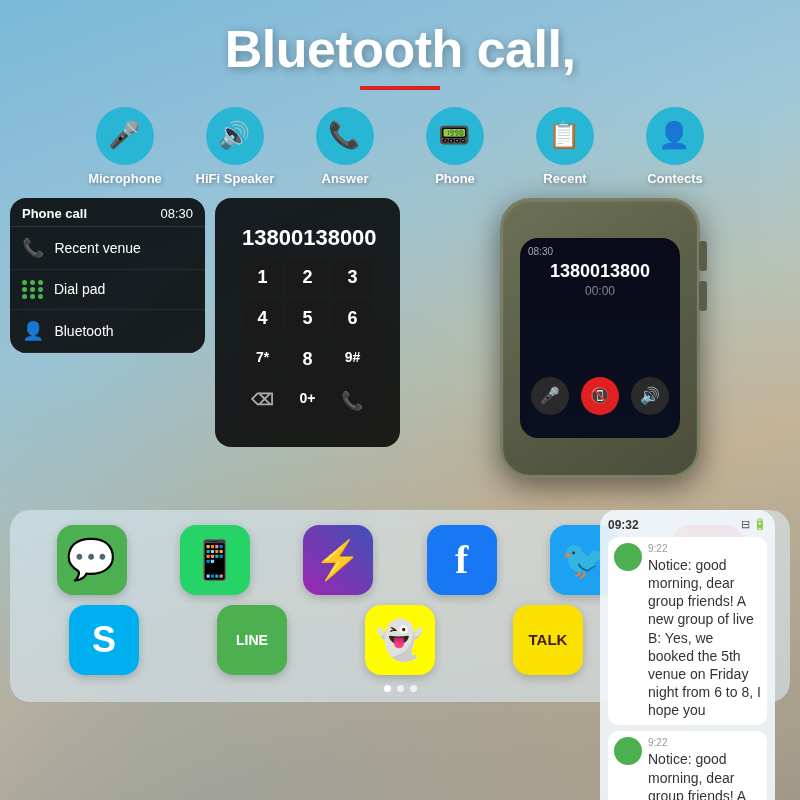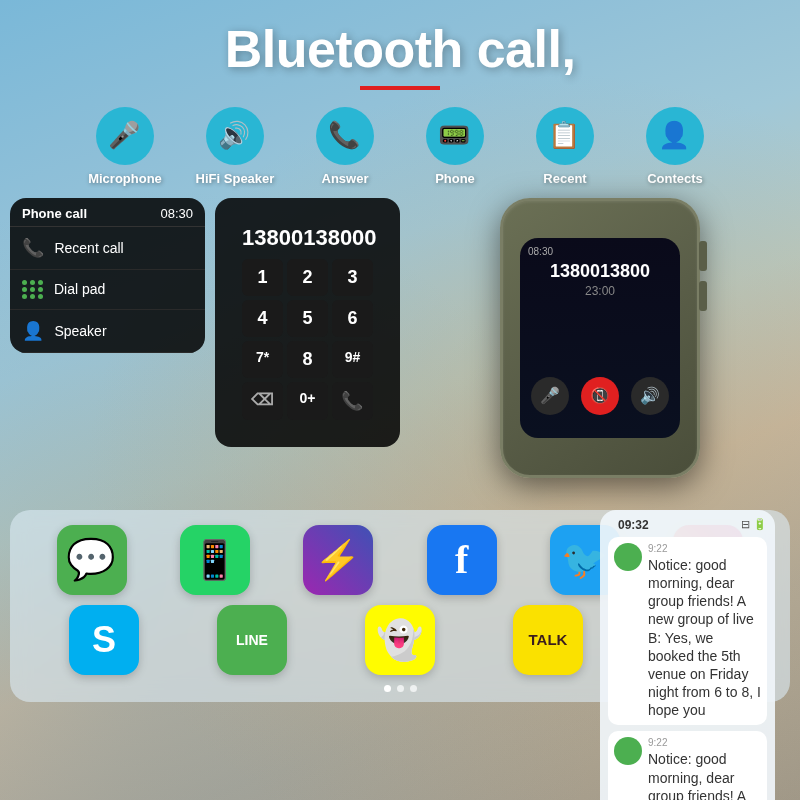--- a/index.html
+++ b/index.html
@@ -329,21 +329,21 @@
       background: rgba(240, 245, 250, 0.92);
       border-radius: 16px;
       padding: 8px;
       font-size: 11px;
     }
     .notif-header {
       display: flex;
       justify-content: space-between;
       margin-bottom: 5px;
     }
-    .notif-time-main { font-size: 12px; font-weight: 600; color: #333; margin-left: 10px; }
+    .notif-time-main { font-size: 12px; font-weight: 600; color: #333; }
     .notif-battery { font-size: 11px; color: #555; }
     .notif-item {
       display: flex;
       gap: 6px;
       margin-bottom: 6px;
       background: white;
       border-radius: 10px;
       padding: 6px;
     }
     .notif-avatar {
@@ -405,39 +405,39 @@
 
   <div class="middle-section">
 
     <div class="phone-ui">
       <div class="phone-header">
         <span class="phone-header-title">Phone call</span>
         <span class="phone-header-time">08:30</span>
       </div>
       <div class="phone-menu-item">
         <span class="phone-menu-icon">📞</span>
-        <span class="phone-menu-text">Recent call</span>
+        <span class="phone-menu-text">Recent venue</span>
       </div>
       <div class="phone-menu-item">
         <div class="phone-menu-icon dial">
           <span></span>
             <span></span>
             <span></span>
           <span></span>
             <span></span>
             <span></span>
           <span></span>
             <span></span>
             <span></span>
         </div>
         <span class="phone-menu-text">Dial pad</span>
       </div>
       <div class="phone-menu-item">
         <span class="phone-menu-icon contacts">👤</span>
-        <span class="phone-menu-text">Speaker</span>
+        <span class="phone-menu-text">Bluetooth</span>
       </div>
     </div>
 
     <div class="dialpad-panel">
       <div class="dialpad-number-display">13800138000</div>
       <div class="dialpad-grid">
         <div class="dialpad-key">1</div>
         <div class="dialpad-key">2</div>
         <div class="dialpad-key">3</div>
         <div class="dialpad-key">4</div>
@@ -453,21 +453,21 @@
     </div>
 
     <div class="watch-container">
       <div class="watch-body">
         <div class="watch-side-btn top"></div>
         <div class="watch-side-btn bottom"></div>
         <div class="watch-screen">
           <div class="watch-screen-content">
             <div class="watch-time-small">08:30</div>
             <div class="watch-phone-number">1380013800</div>
-            <div class="watch-call-duration">23:00</div>
+            <div class="watch-call-duration">00:00</div>
             <div class="watch-call-buttons">
               <div class="watch-btn mic">🎤</div>
               <div class="watch-btn end">📵</div>
               <div class="watch-btn vol">🔊</div>
             </div>
           </div>
         </div>
       </div>
     </div>
 

